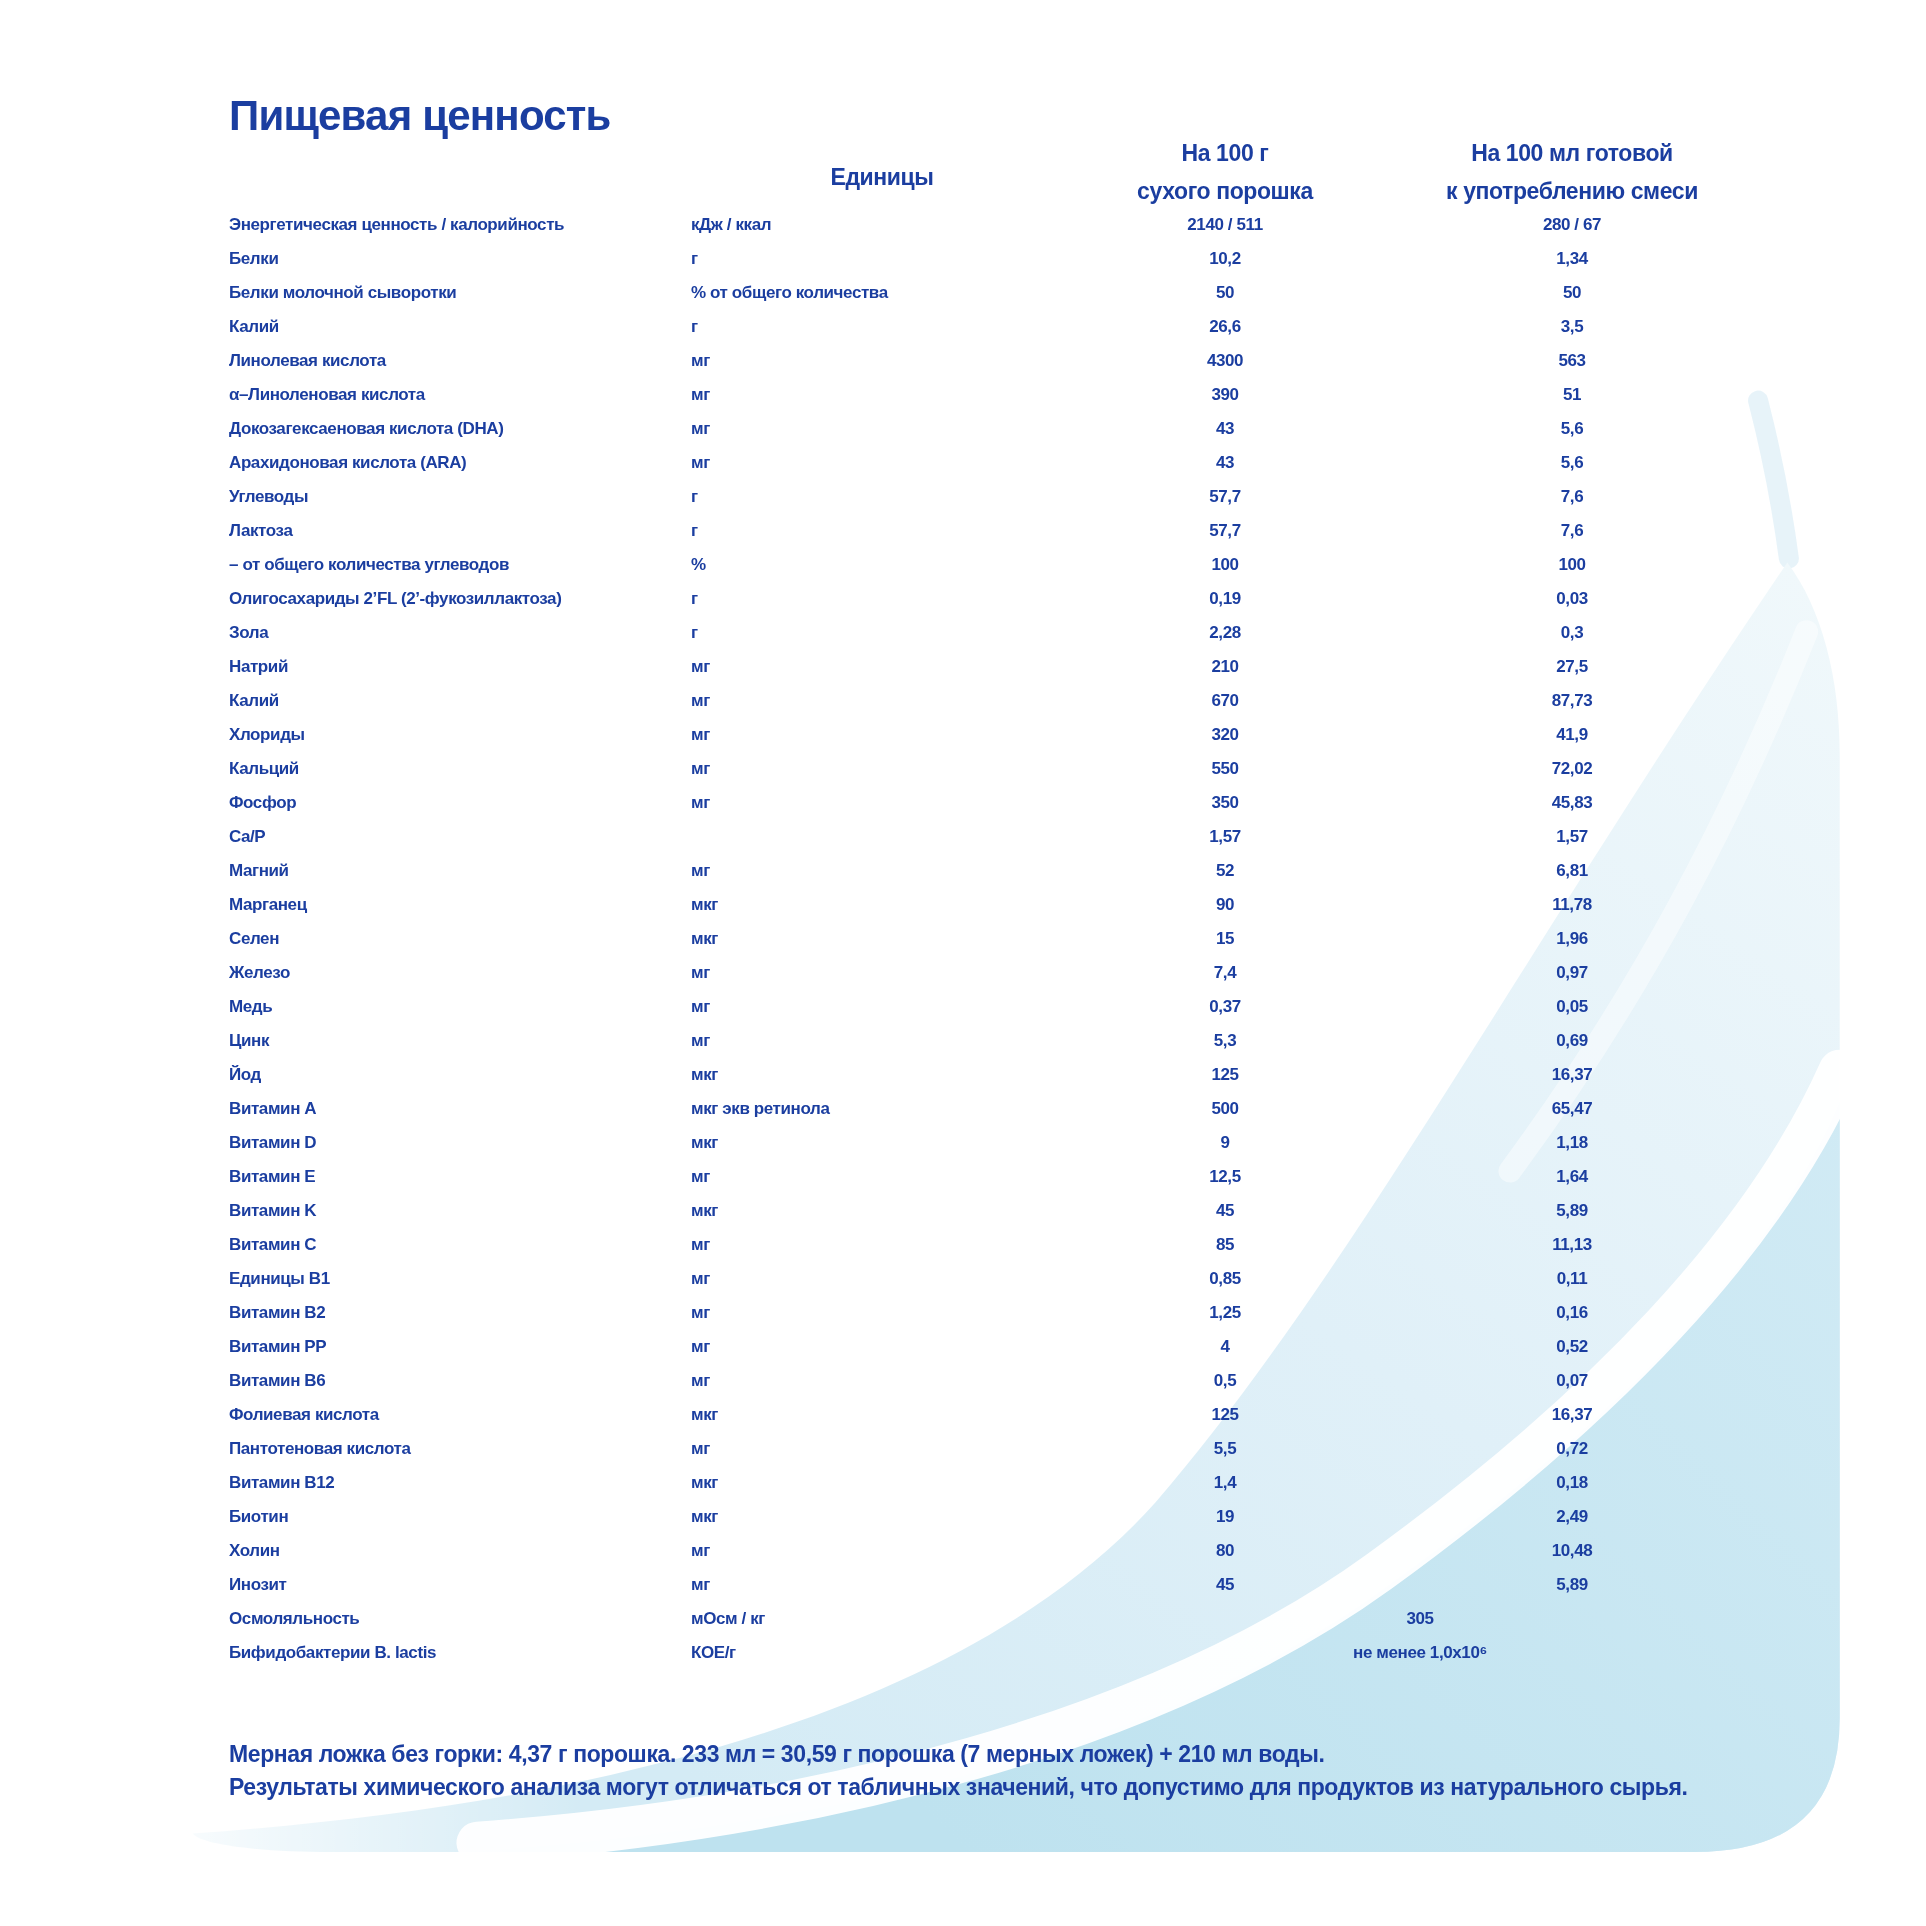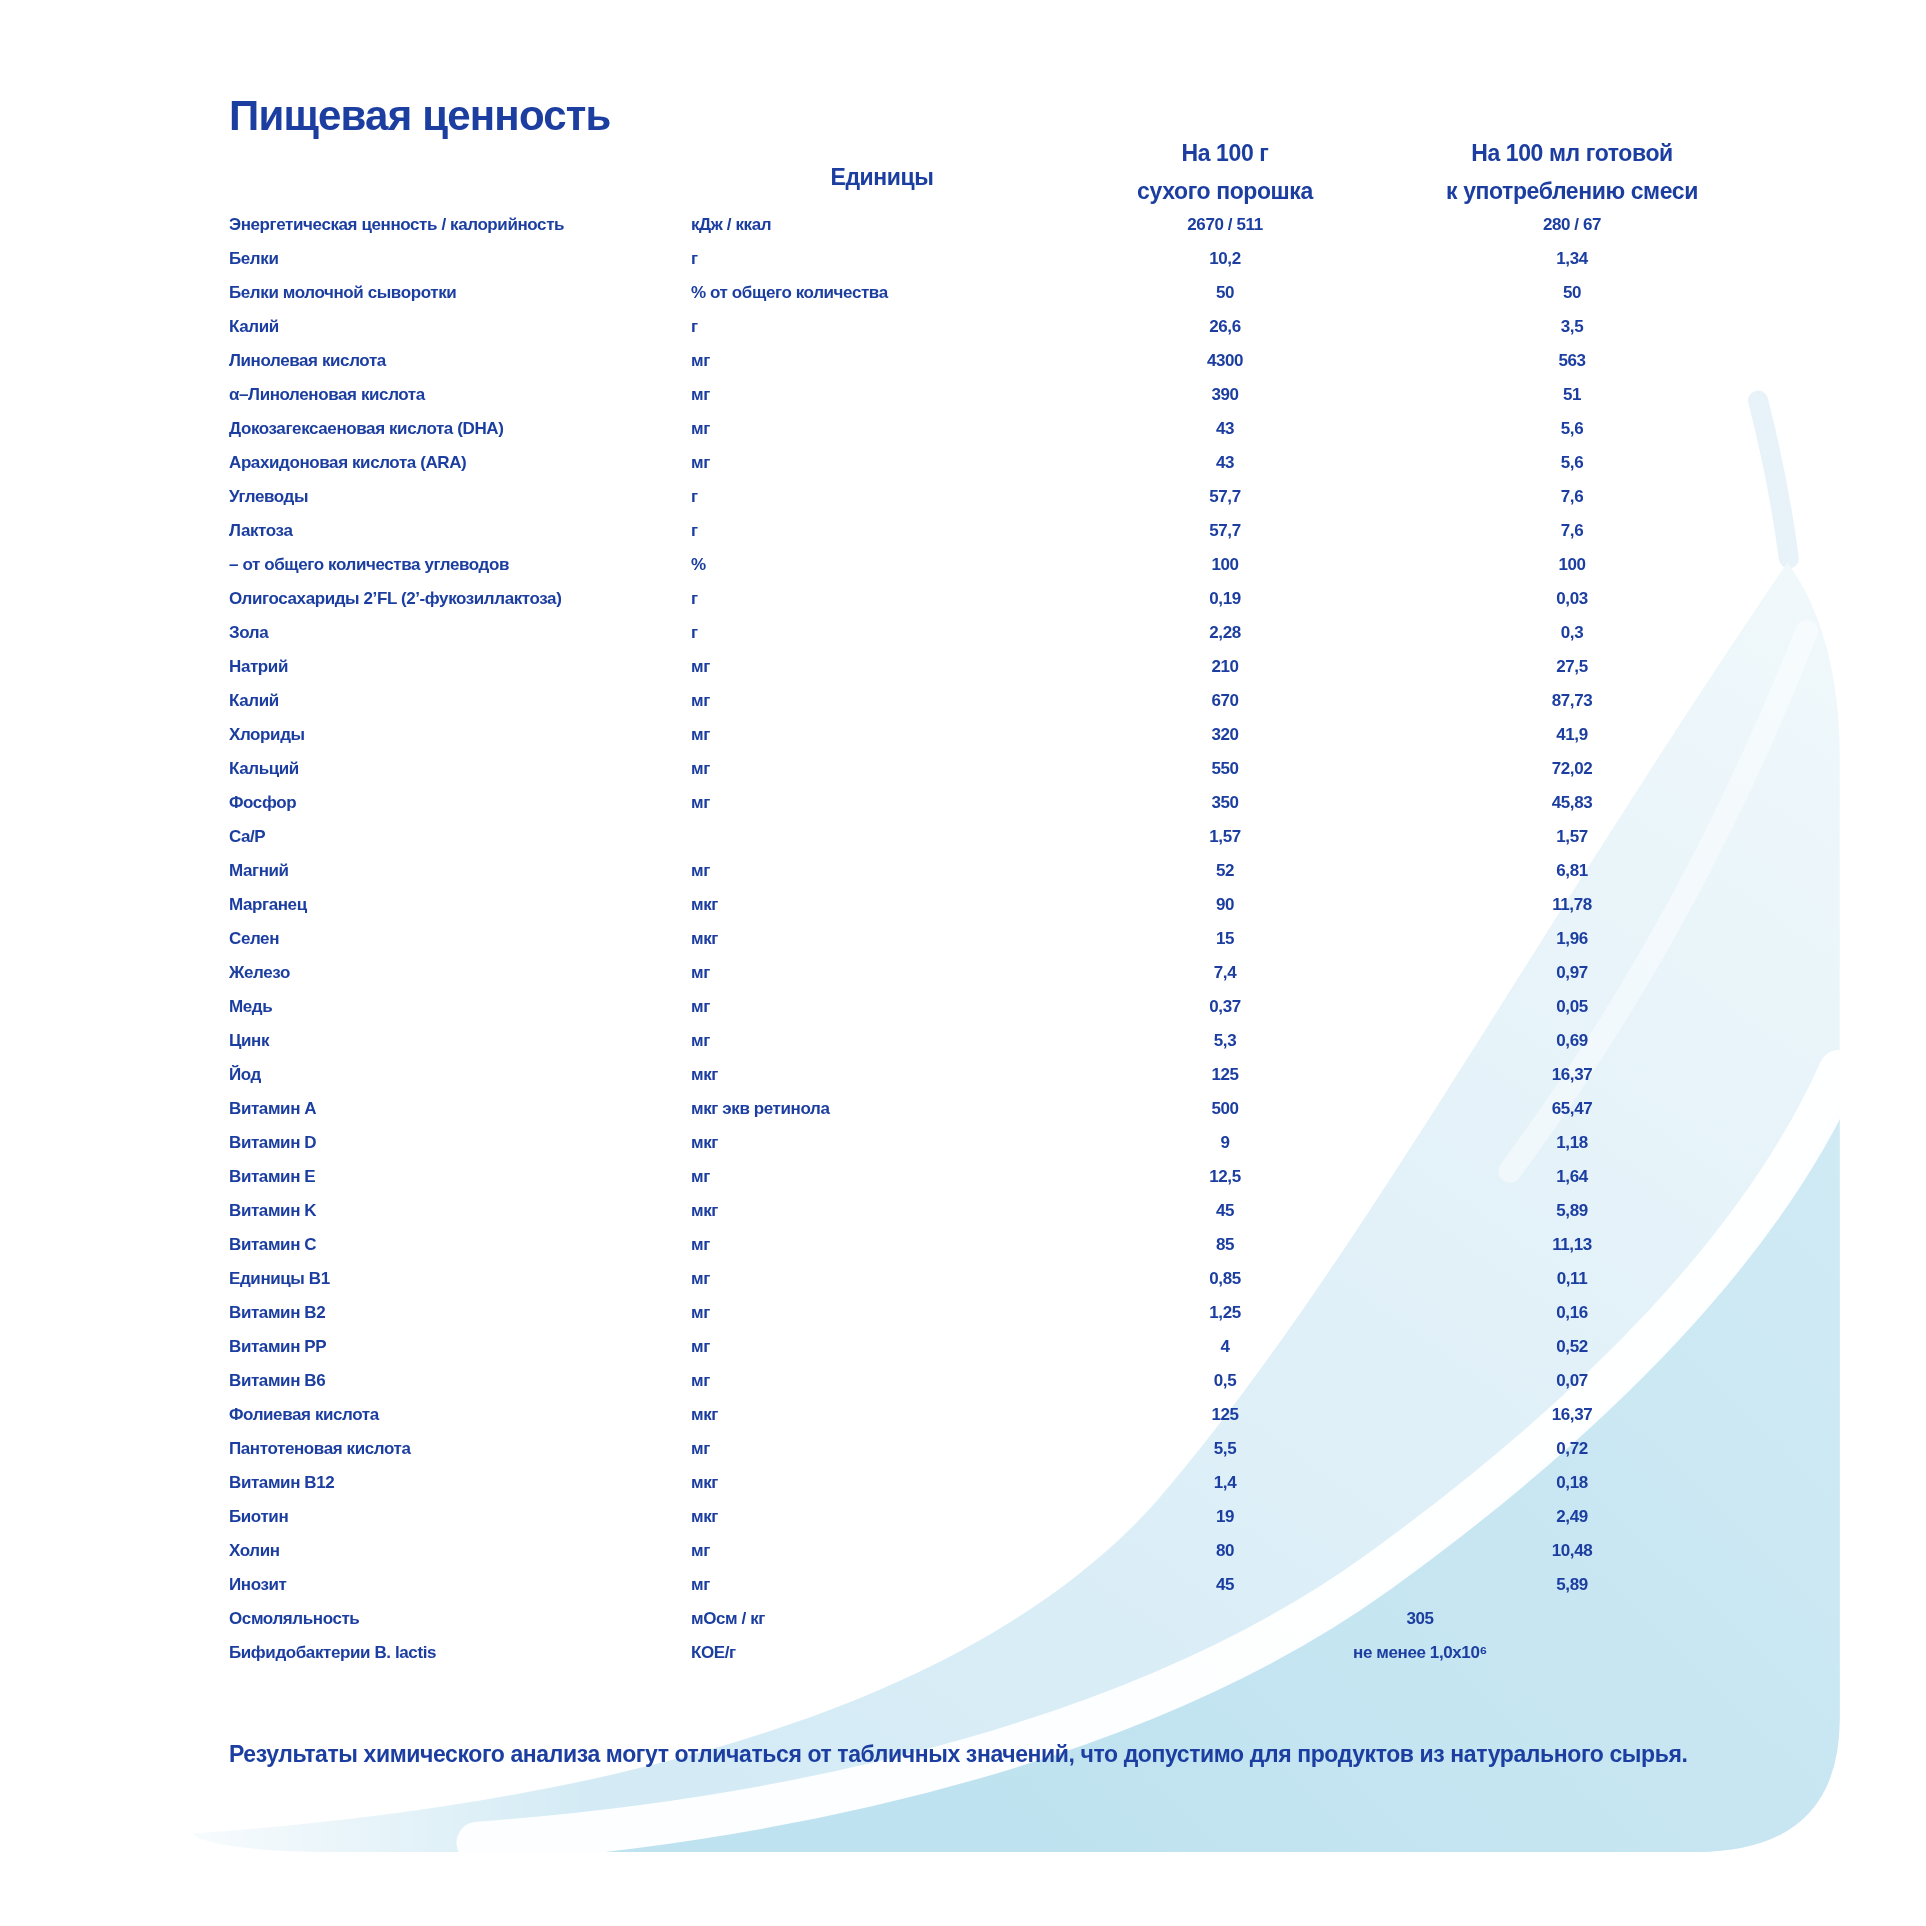--- a/index.html
+++ b/index.html
@@ -102,21 +102,21 @@
     <div>На 100 г</div>
     <div>сухого порошка</div>
   </div>
 
   <div class="layer col-head ml-head">
     <div>На 100 мл готовой</div>
     <div>к употреблению смеси</div>
   </div>
 
   <div class="grid" id="rows">
-      <div class="row"><div class="c-label">Энергетическая ценность / калорийность</div><div class="c-unit">кДж / ккал</div><div class="c-val">2670 / 511</div><div class="c-val">280 / 67</div></div>
+      <div class="row"><div class="c-label">Энергетическая ценность / калорийность</div><div class="c-unit">кДж / ккал</div><div class="c-val">2140 / 511</div><div class="c-val">280 / 67</div></div>
       <div class="row"><div class="c-label">Белки</div><div class="c-unit">г</div><div class="c-val">10,2</div><div class="c-val">1,34</div></div>
       <div class="row"><div class="c-label">Белки молочной сыворотки</div><div class="c-unit">% от общего количества</div><div class="c-val">50</div><div class="c-val">50</div></div>
       <div class="row"><div class="c-label">Калий</div><div class="c-unit">г</div><div class="c-val">26,6</div><div class="c-val">3,5</div></div>
       <div class="row"><div class="c-label">Линолевая кислота</div><div class="c-unit">мг</div><div class="c-val">4300</div><div class="c-val">563</div></div>
       <div class="row"><div class="c-label">α–Линоленовая кислота</div><div class="c-unit">мг</div><div class="c-val">390</div><div class="c-val">51</div></div>
       <div class="row"><div class="c-label">Докозагексаеновая кислота (DHA)</div><div class="c-unit">мг</div><div class="c-val">43</div><div class="c-val">5,6</div></div>
       <div class="row"><div class="c-label">Арахидоновая кислота (ARA)</div><div class="c-unit">мг</div><div class="c-val">43</div><div class="c-val">5,6</div></div>
       <div class="row"><div class="c-label">Углеводы</div><div class="c-unit">г</div><div class="c-val">57,7</div><div class="c-val">7,6</div></div>
       <div class="row"><div class="c-label">Лактоза</div><div class="c-unit">г</div><div class="c-val">57,7</div><div class="c-val">7,6</div></div>
       <div class="row"><div class="c-label">– от общего количества углеводов</div><div class="c-unit">%</div><div class="c-val">100</div><div class="c-val">100</div></div>
@@ -148,17 +148,18 @@
       <div class="row"><div class="c-label">Пантотеновая кислота</div><div class="c-unit">мг</div><div class="c-val">5,5</div><div class="c-val">0,72</div></div>
       <div class="row"><div class="c-label">Витамин B12</div><div class="c-unit">мкг</div><div class="c-val">1,4</div><div class="c-val">0,18</div></div>
       <div class="row"><div class="c-label">Биотин</div><div class="c-unit">мкг</div><div class="c-val">19</div><div class="c-val">2,49</div></div>
       <div class="row"><div class="c-label">Холин</div><div class="c-unit">мг</div><div class="c-val">80</div><div class="c-val">10,48</div></div>
       <div class="row"><div class="c-label">Инозит</div><div class="c-unit">мг</div><div class="c-val">45</div><div class="c-val">5,89</div></div>
       <div class="row"><div class="c-label">Осмоляльность</div><div class="c-unit">мОсм / кг</div><div class="c-span">305</div></div>
       <div class="row"><div class="c-label">Бифидобактерии B. lactis</div><div class="c-unit">КОЕ/г</div><div class="c-span">не менее 1,0x10⁶</div></div>
     </div>
 
   <div class="layer footer">
+    <div>Мерная ложка без горки: 4,37 г порошка. 233 мл = 30,59 г порошка (7 мерных ложек) + 210 мл воды.</div>
     <div>Результаты химического анализа могут отличаться от табличных значений, что допустимо для продуктов из натурального сырья.</div>
   </div>
 
 </div>
 
 
 </body></html>

